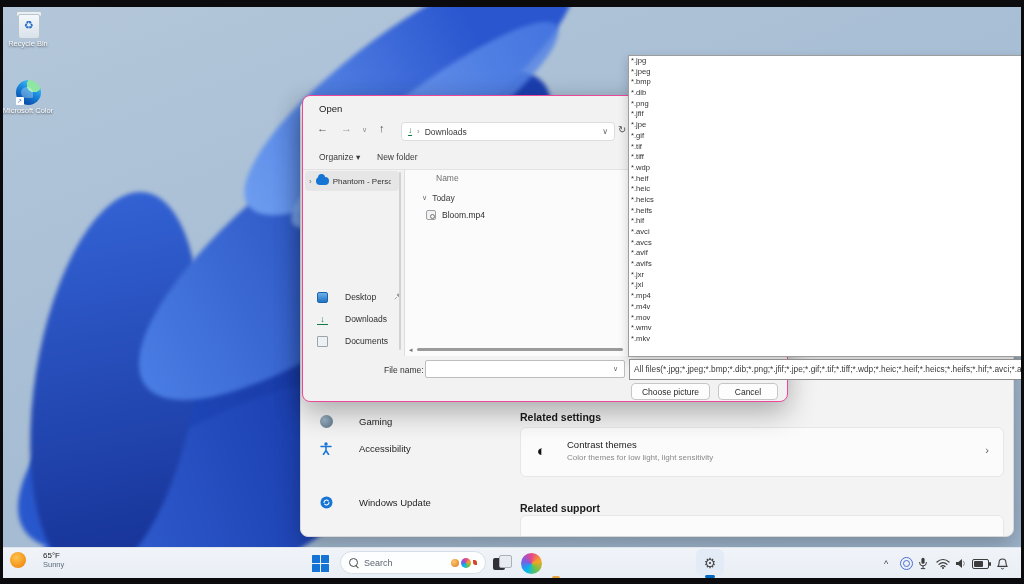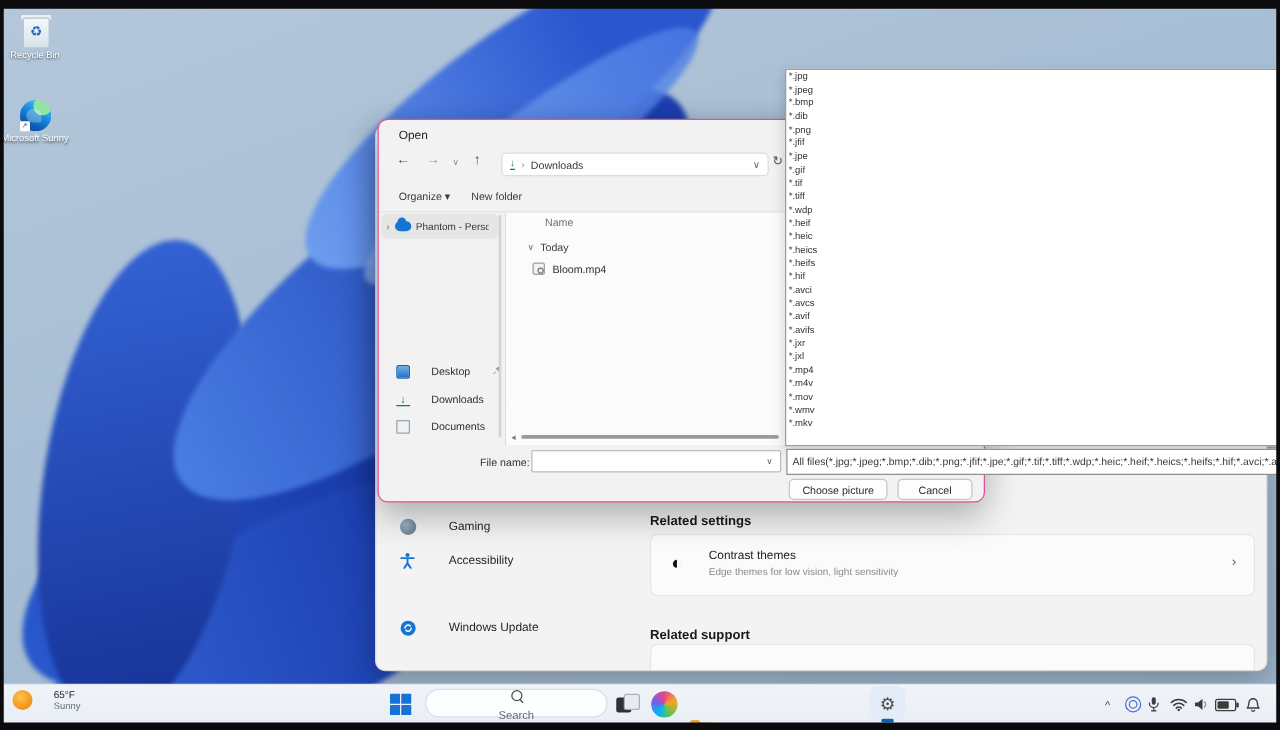--- a/index.html
+++ b/index.html
@@ -137,21 +137,21 @@
   .weather{position:absolute;left:10px;top:3px;display:flex;align-items:center;gap:17px;}
   .sun{width:16px;height:16px;border-radius:50%;
      background:radial-gradient(circle at 40% 35%,#ffc34d,#f08a12 80%);}
   .wt .t{font-size:8px;color:#222;}
   .wt .c{font-size:7.5px;color:#5f6b78;}
   .tbic{position:absolute;top:553px;width:21px;height:21px;z-index:41;}
   .startlogo{display:grid;grid-template-columns:8px 8px;grid-template-rows:8px 8px;gap:1.5px;padding:1.5px;}
   .startlogo i{background:#1573d6;border-radius:.5px;}
   .searchpill{position:absolute;left:340px;top:551px;width:146px;height:23px;z-index:41;
      background:rgba(255,255,255,.88);border:1px solid #d7dee6;border-radius:12px;
-     display:flex;align-items:center;padding:0 8px;box-sizing:border-box;gap:6px;flex-direction:column;}
+     display:flex;align-items:center;padding:0 8px;box-sizing:border-box;gap:6px;}
   .mag{width:7px;height:7px;border:1.4px solid #4c4c4c;border-radius:50%;position:relative;flex:0 0 7px;}
   .mag::after{content:"";position:absolute;left:6px;top:6px;width:4px;height:1.4px;background:#4c4c4c;
      transform:rotate(45deg);transform-origin:0 0;}
   .searchtxt{font-size:9px;color:#5f6673;}
   .pill-glyphs{margin-left:auto;display:flex;align-items:center;gap:2px;}
   .g-pretzel{width:8px;height:8px;border-radius:50%;background:radial-gradient(circle at 35% 35%,#ffc970,#d97a1e);}
   .g-wheel{width:10px;height:10px;border-radius:50%;
      background:conic-gradient(#e9468a,#f5a623,#6cc24a,#00b7f3,#7b5ce6,#e9468a);}
   .g-leaf{width:4px;height:5px;background:#d8452a;border-radius:0 60% 0 60%;}
   .taskview{position:relative;}
@@ -196,21 +196,21 @@
             <span>♻</span>
           </div>
       </div>
       <div class="lbl">Recycle Bin</div>
     </div>
 
     <div class="deskicon" style="left:0px;top:80px;">
       <div class="edgepic">
         <span class="shortcut">↗</span>
       </div>
-      <div class="lbl">Microsoft Sunny</div>
+      <div class="lbl">Microsoft Color</div>
     </div>
   </div>
 
   <div class="settings">
     <div class="set-item" style="top:308px;">
       <span class="sic">
           <span class="ic-gaming"></span>
         </span>
       <span>Gaming</span>
     </div>
@@ -231,21 +231,21 @@
           </svg>
       </span>
       <span>Windows Update</span>
     </div>
 
     <div class="set-h" style="top:310px;">Related settings</div>
 
     <div class="set-card card1">
       <span class="contrast-ic">◐</span>
       <span class="card-title">Contrast themes</span>
-      <span class="card-sub">Edge themes for low vision, light sensitivity</span>
+      <span class="card-sub">Color themes for low light, light sensitivity</span>
       <span class="card-chev">›</span>
     </div>
 
     <div class="set-h" style="top:401px;">Related support</div>
     <div class="set-card card2"></div>
   </div>
 
   <div class="dialog">
     <div class="dlg-title">Open</div>
 

